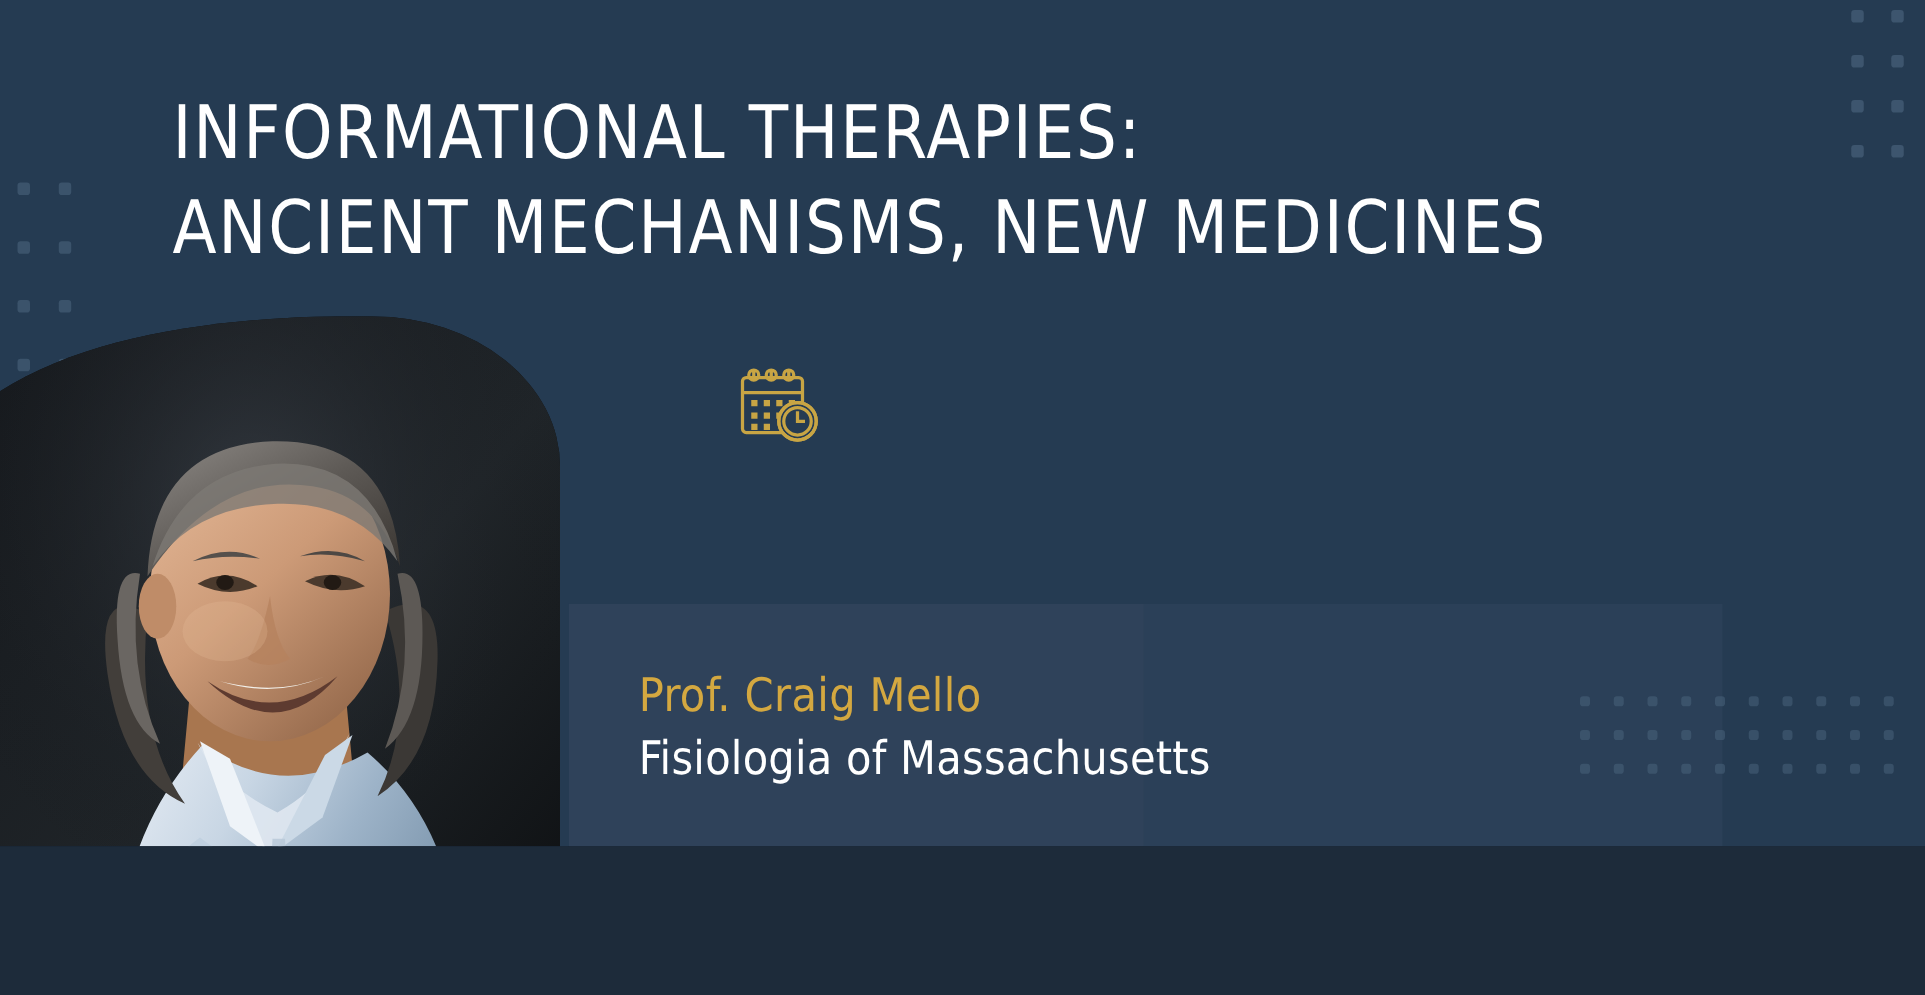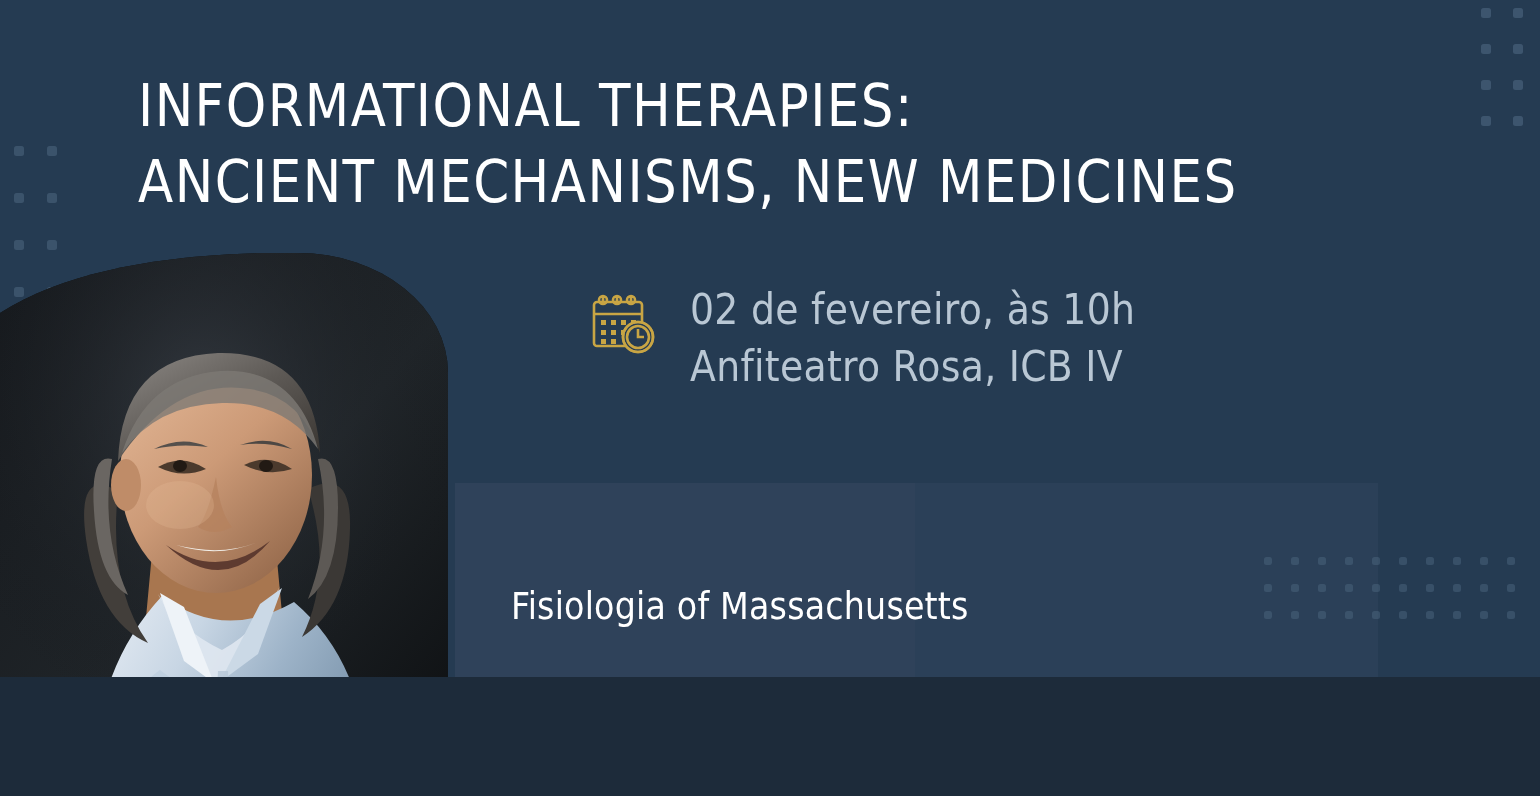--- a/index.html
+++ b/index.html
@@ -334,20 +334,19 @@
           <rect x="9" y="46" width="5" height="5"></rect>
           <rect x="19" y="46" width="5" height="5"></rect>
         </g>
 
         <circle cx="46" cy="44" r="15" fill="#253b52"></circle>
         <circle cx="46" cy="44" r="15"></circle>
         <circle cx="46" cy="44" r="11"></circle>
         <path d="M46 36 v8 h6"></path>
       </svg>
     </span>
-    <div class="datetime-text">02 de fevereiro, às 10h
-Anfiteatro Rosa, ICB IV</div>
   </div>
 
+  <div class="speaker-name">Prof. Craig Mello</div>
   <div class="speaker-org">Fisiologia of Massachusetts</div>
 
 
 </div>
 
 </body></html>

